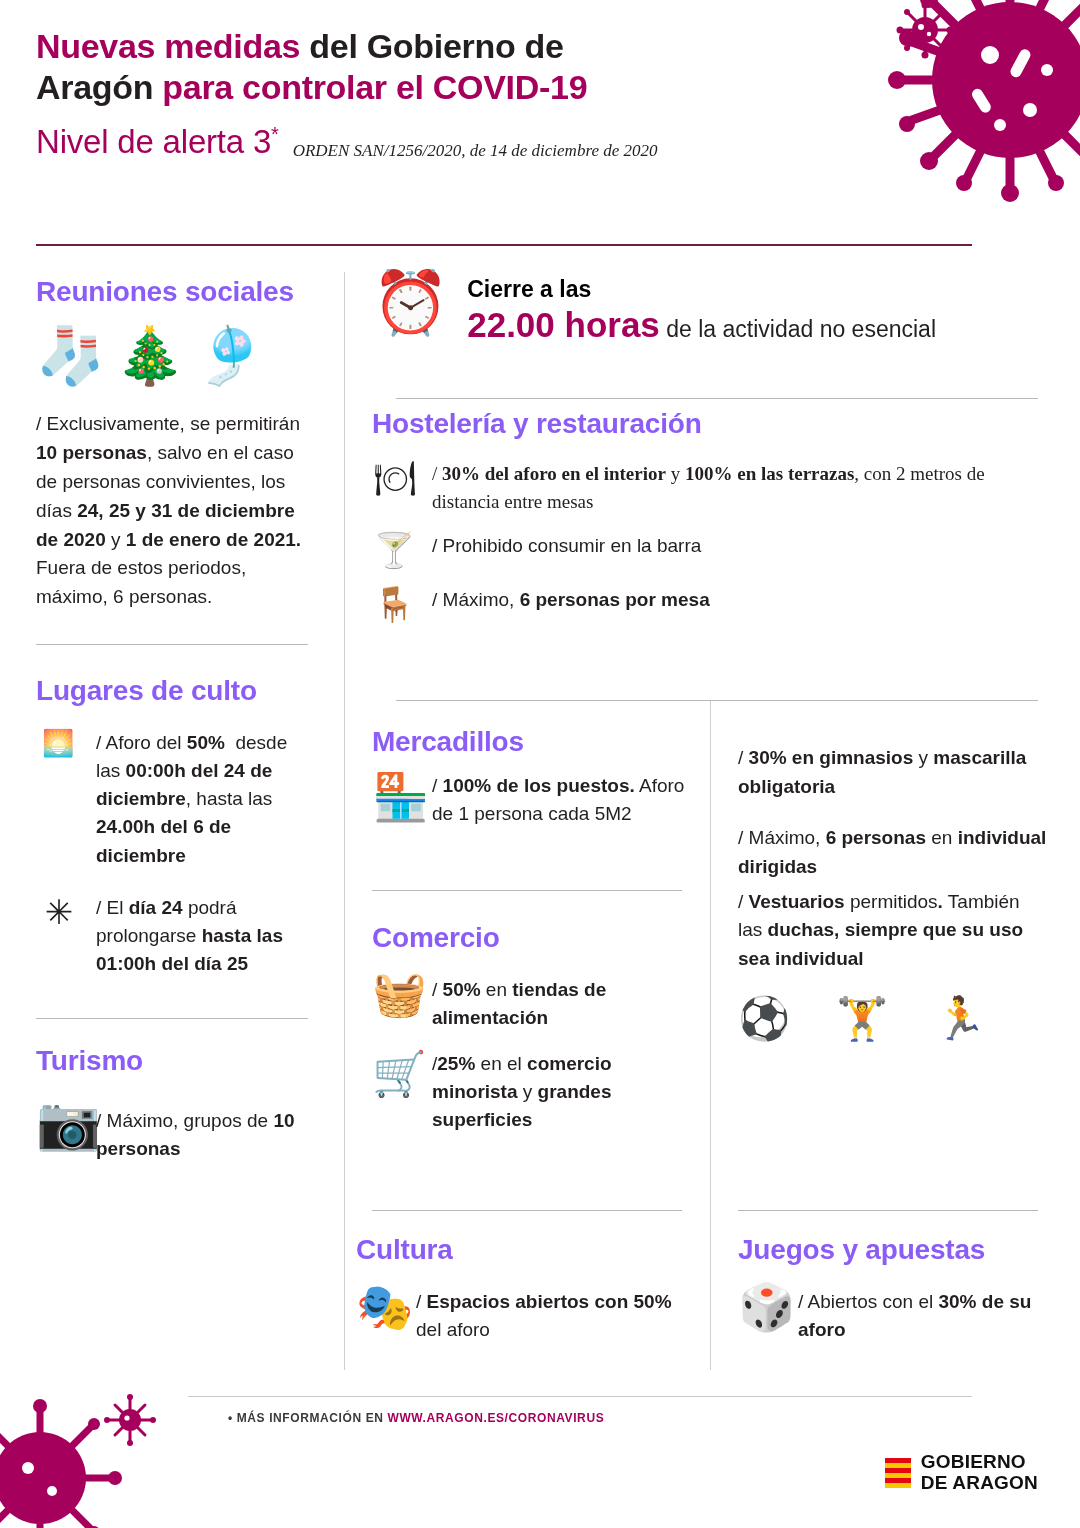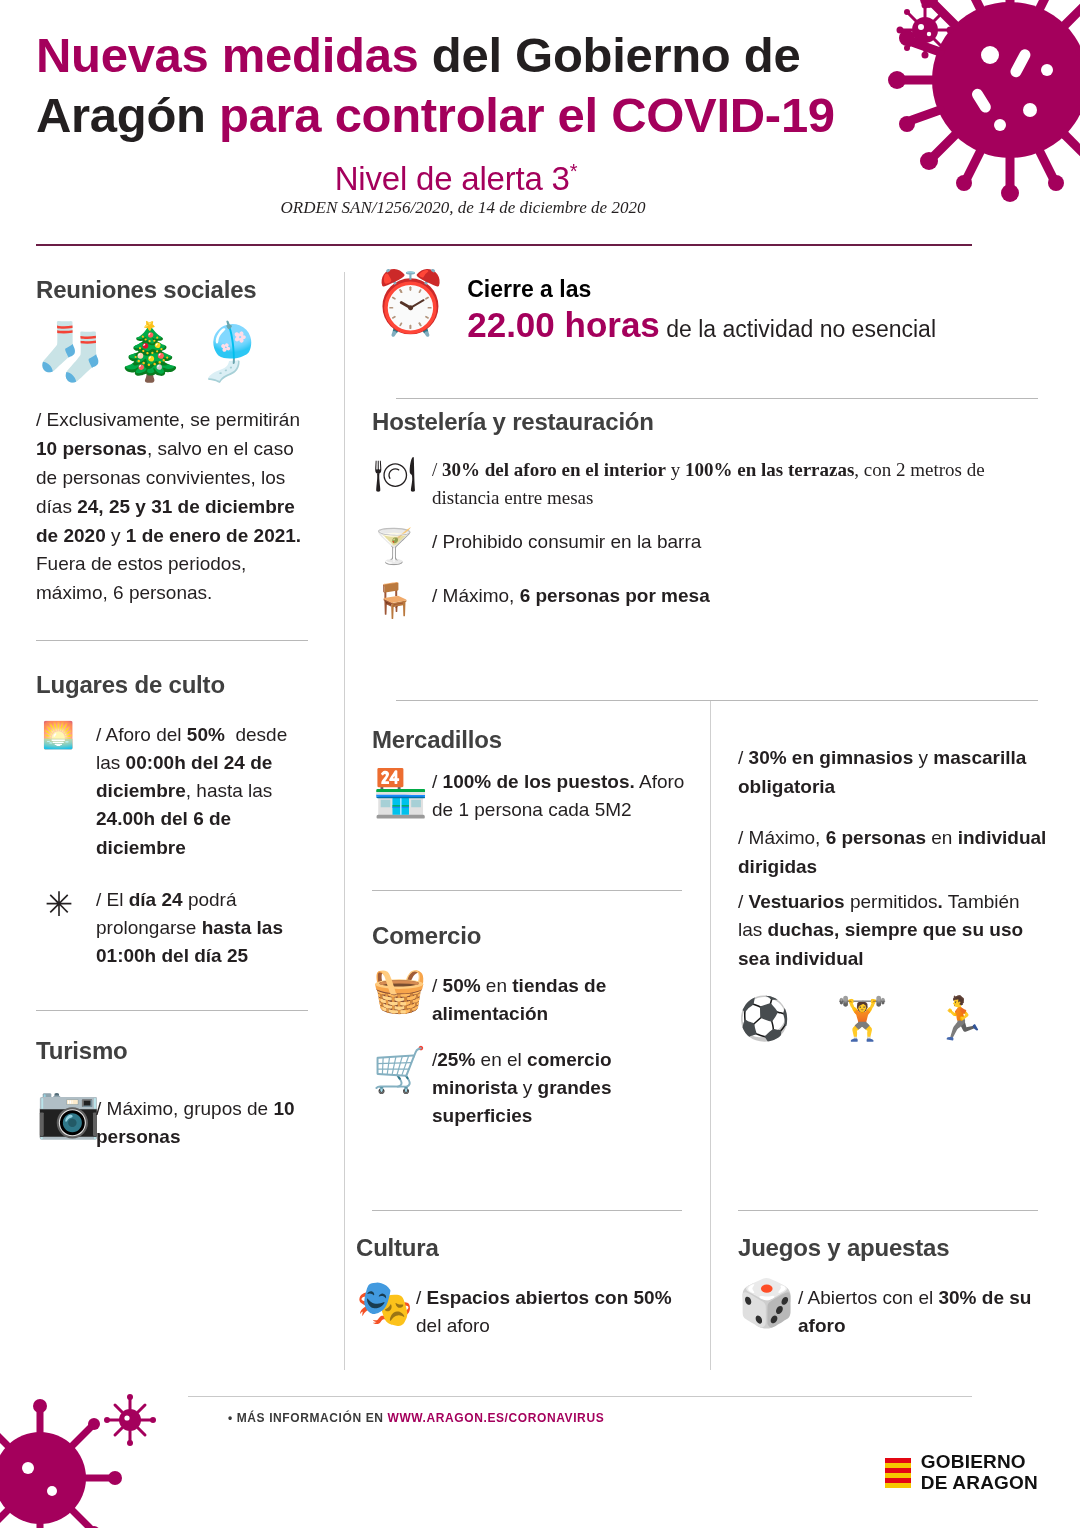--- a/index.html
+++ b/index.html
@@ -25,32 +25,31 @@
   }
 
   
   .header {
     position: absolute;
     left: 36px;
     top: 26px;
     width: 840px;
   }
   .title {
-    font-size: 49px;
+    font-size: 34px;
     line-height: 1.22;
     font-weight: 700;
     color: #231f20;
     letter-spacing: -0.3px;
   }
   .title .mg { color: #a4005c; }
   .subtitle-row {
     display: flex;
-    align-items: center;
+    align-items: flex-end;
     margin-top: 14px;
-    flex-direction: column;
   }
   .nivel {
     font-size: 33px;
     color: #a4005c;
     font-weight: 400;
     letter-spacing: -0.2px;
   }
   .nivel .ast { font-size: 20px; vertical-align: super; }
   .orden {
     font-size: 17px;
@@ -69,23 +68,23 @@
   }
 
   
   .col-div {
     position: absolute;
     width: 1px;
     background: #cfcfcf;
   }
 
   .sec-title {
-    color: #404040;
+    color: #8b5cf6;
     font-weight: 700;
-    font-size: 24px;
+    font-size: 28px;
     letter-spacing: -0.2px;
   }
   .body-txt {
     font-size: 19px;
     line-height: 1.52;
     color: #231f20;
   }
   .body-txt b { font-weight: 700; }
   .rule {
     height: 1px;

